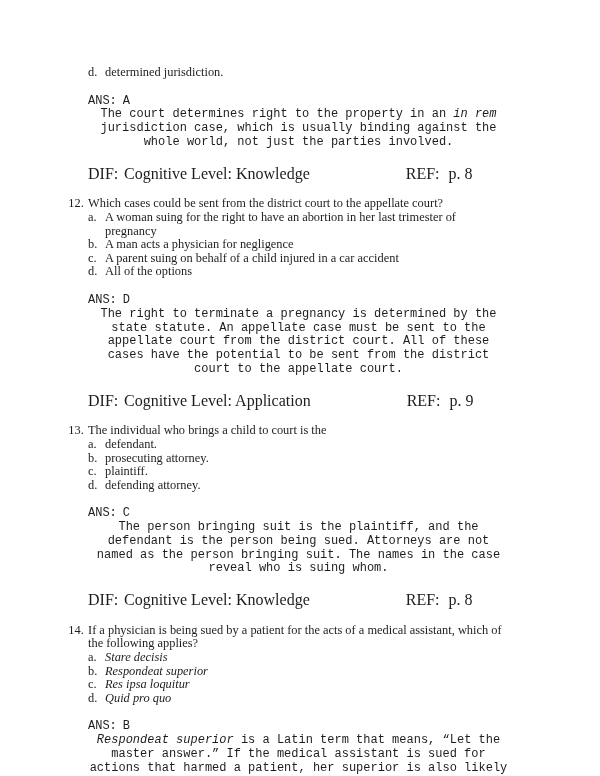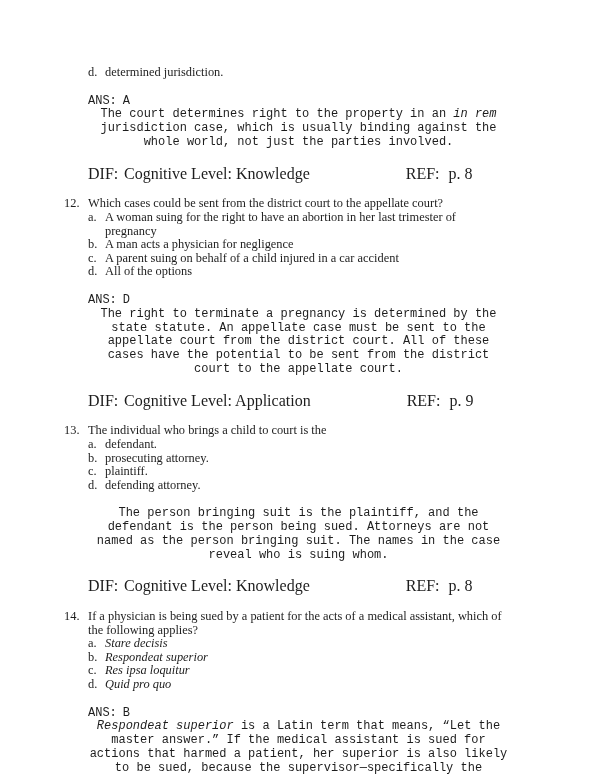--- a/index.html
+++ b/index.html
@@ -56,21 +56,21 @@
   }
 
   
   .q-row {
     display: flex;
     align-items: flex-start;
   }
   .num {
     width: 24px;
     flex: 0 0 24px;
-    text-align: left;
+    text-align: center;
   }
   .q-text {
     flex: 1 1 auto;
     width: 421px;
   }
 
   
   .ans-line,
   .para {
     padding-left: 24px;
@@ -185,20 +185,23 @@
       <span class="opt-letter">c.</span>
       <span class="opt-text">plaintiff.</span>
     </div>
     <div class="opt-row">
       <span class="opt-letter">d.</span>
       <span class="opt-text">defending attorney.</span>
     </div>
 
     <div class="gap-lg"></div>
 
+    <div class="ans-line">
+      <span>ANS:</span><span class="ans-gap"></span><span>C</span>
+    </div>
     <div class="para">The person bringing suit is the plaintiff, and the defendant is the person being sued. Attorneys are not named as the person bringing suit. The names in the case reveal who is suing whom.</div>
 
     <div class="gap-xl"></div>
 
     <div class="meta-row">
       <span class="meta-dif-label">DIF:</span>
       <span class="meta-level">Cognitive Level: Knowledge</span>
       <span class="meta-ref-label" style="padding-left:96px">REF:</span>
       <span class="meta-ref-value">p. 8</span>
     </div>

